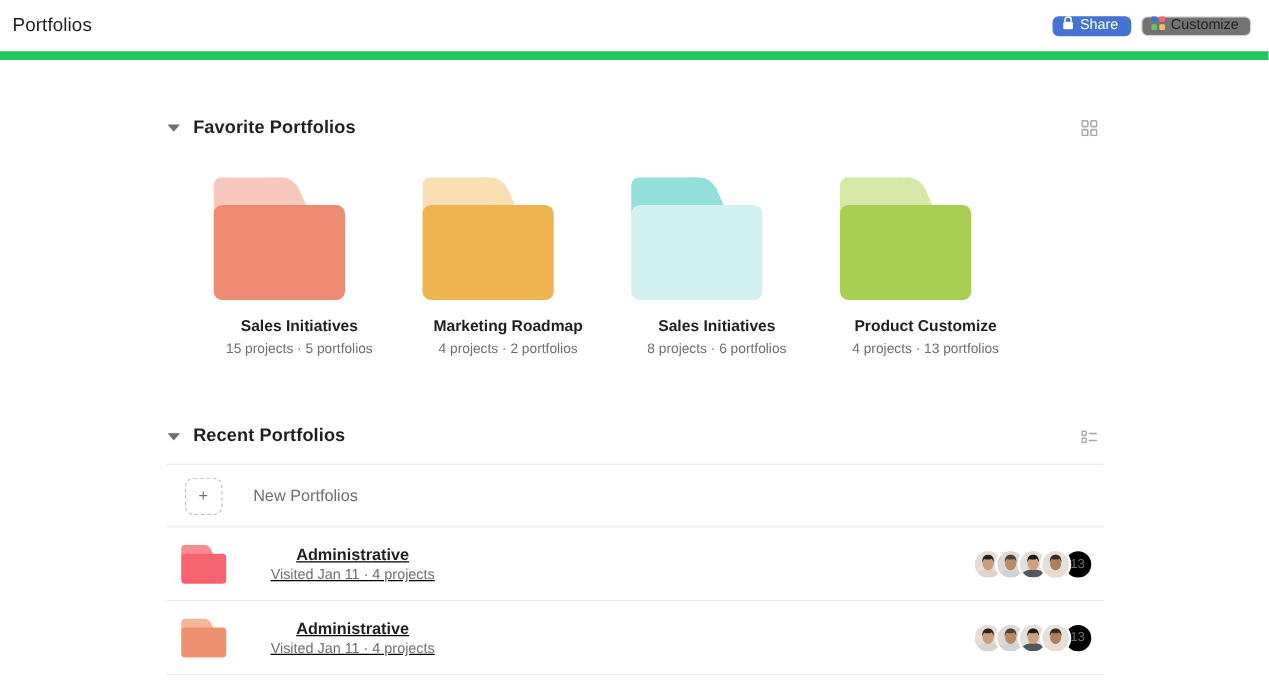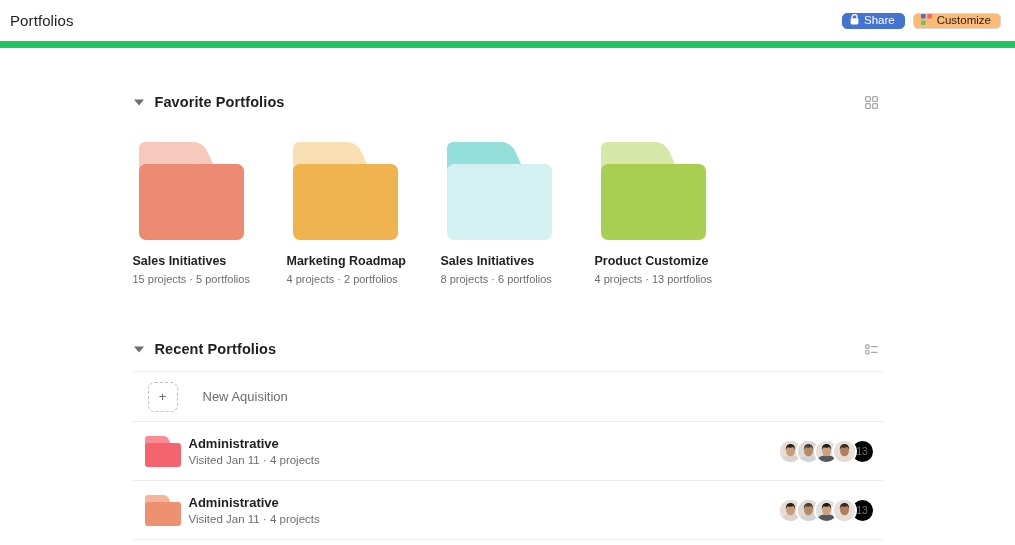--- a/index.html
+++ b/index.html
@@ -45,39 +45,40 @@
     line-height: 1;
   }
   .btn-share {
     background: #4573d2;
     color: #ffffff;
     border: 1px solid #4573d2;
     font-weight: 500;
     padding-left: 7px;
   }
   .btn-customize {
-    background: #fdba74;
+    background: #737373;
     color: #1e1f21;
     border: 1px solid #d5d6d7;
     padding-left: 7px;
   }
   .lock-ic { display: block; }
   .grid-ic { display: block; }
 
   
   .content {
     padding: 0;
     height: 497px;
     overflow: hidden;
     background: #fff;
   }
   .inner {
     width: 750px;
     margin: 0 auto;
     padding-top: 40px;
+    text-align: center;
   }
 
   .section-head {
     display: flex;
     align-items: center;
     height: 28px;
     margin-bottom: 0;
   }
   .caret {
     width: 16px;
@@ -103,22 +104,23 @@
     display: flex;
     align-items: center;
     justify-content: center;
     cursor: pointer;
     border-radius: 4px;
   }
 
   
   .folder-grid {
     display: flex;
-    gap: 4px;
+    gap: 17px;
     margin-top: 26px;
+    margin-left: 32px;
   }
   .folder-card {
     width: 150px;
     cursor: pointer;
   }
   .folder-icon {
     width: 105px;
     height: 98px;
     position: relative;
     margin-bottom: 14px;
@@ -210,21 +212,21 @@
     background: inherit;
     border-radius: 0 4px 0 0;
     transform: skewX(24deg);
   }
   .mini-body {
     position: absolute;
     left: 0; top: 7px;
     width: 36px; height: 24px;
     border-radius: 3px;
   }
-  .row-text { margin-left: 8px; }
+  .row-text { margin-left: 36px; text-decoration: underline; }
   .row-title {
     font-size: 13px;
     font-weight: bold;
     color: #1e1f21;
     margin-bottom: 3px;
   }
   .row-sub {
     font-size: 11.5px;
     color: #6d6e6f;
   }
@@ -363,21 +365,21 @@
           <rect x="5.9" y="2.1" width="6.8" height="1.2" rx="0.6" fill="#a8a9aa"></rect>
           <rect x="5.9" y="7.7" width="6.8" height="1.2" rx="0.6" fill="#a8a9aa"></rect>
         </svg>
       </span>
     </div>
 
     <div class="recent-list">
 
       <div class="row row-new">
         <span class="new-box">+</span>
-        <span class="new-label">New Aquisition</span>
+        <span class="new-label">New Portfolios</span>
       </div>
 
       <div id="recent-rows">
           <div class="row">
             <div class="mini-folder">
               <div class="mini-tab" style="background:#F98B93"></div>
               <div class="mini-body" style="background:#F4636E"></div>
             </div>
             <div class="row-text">
               <div class="row-title">Administrative</div>

